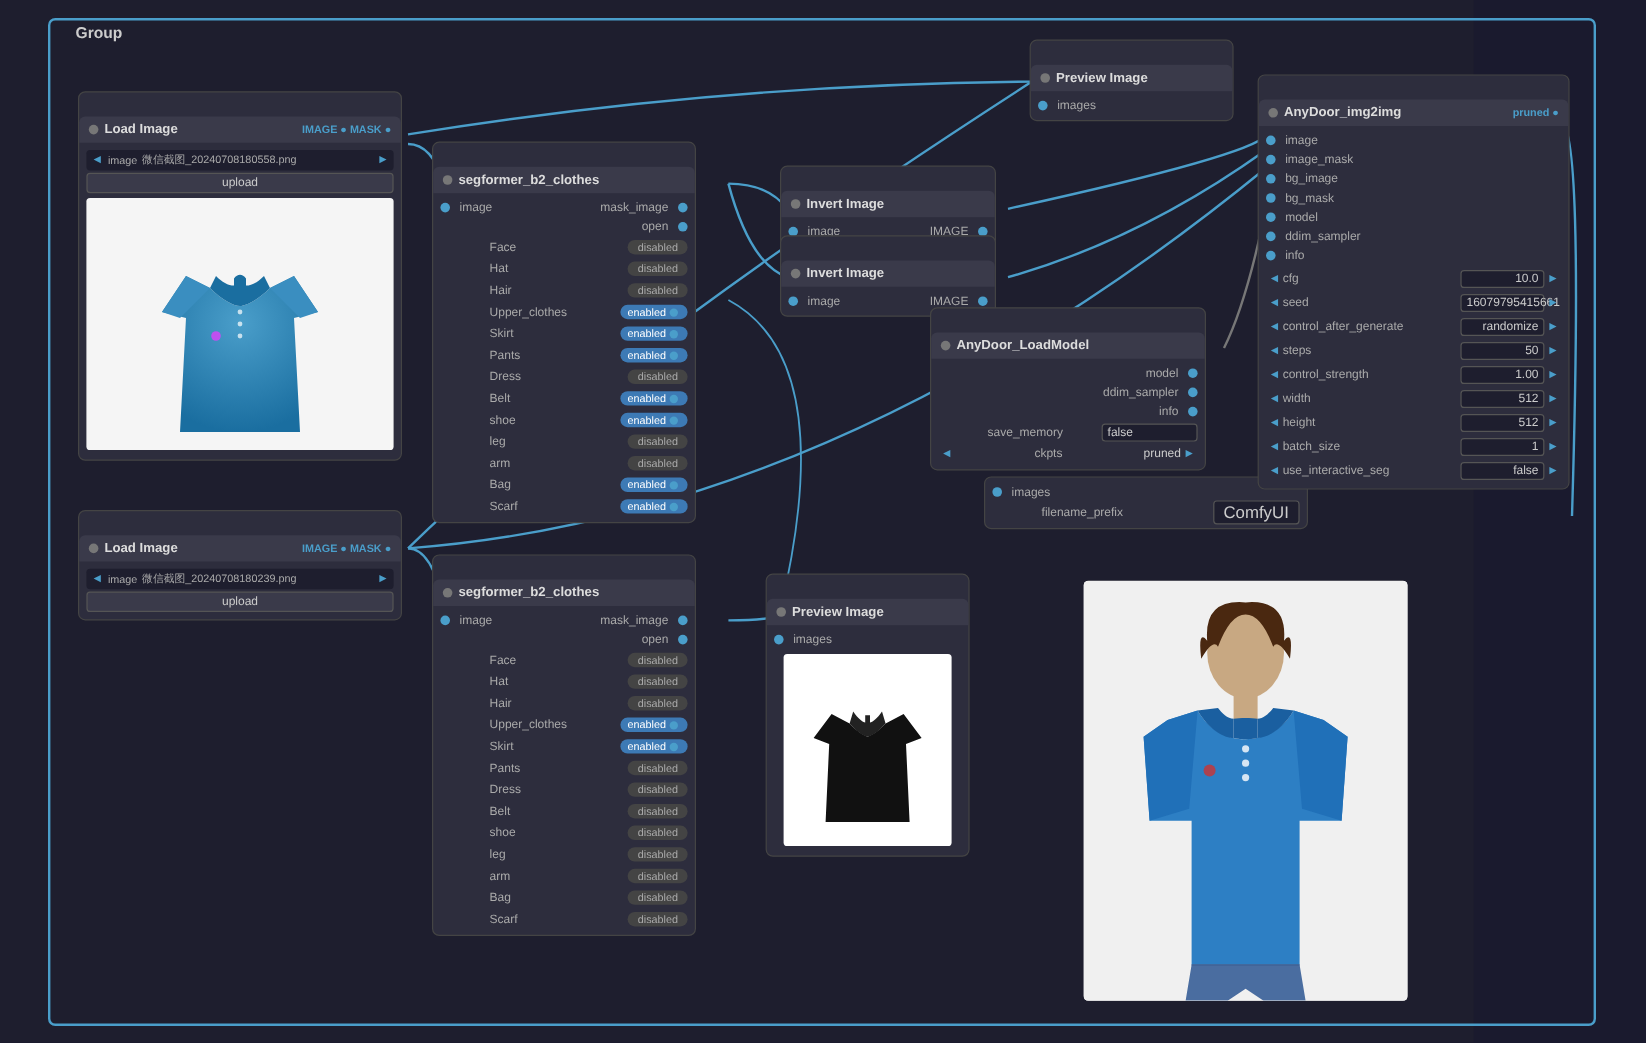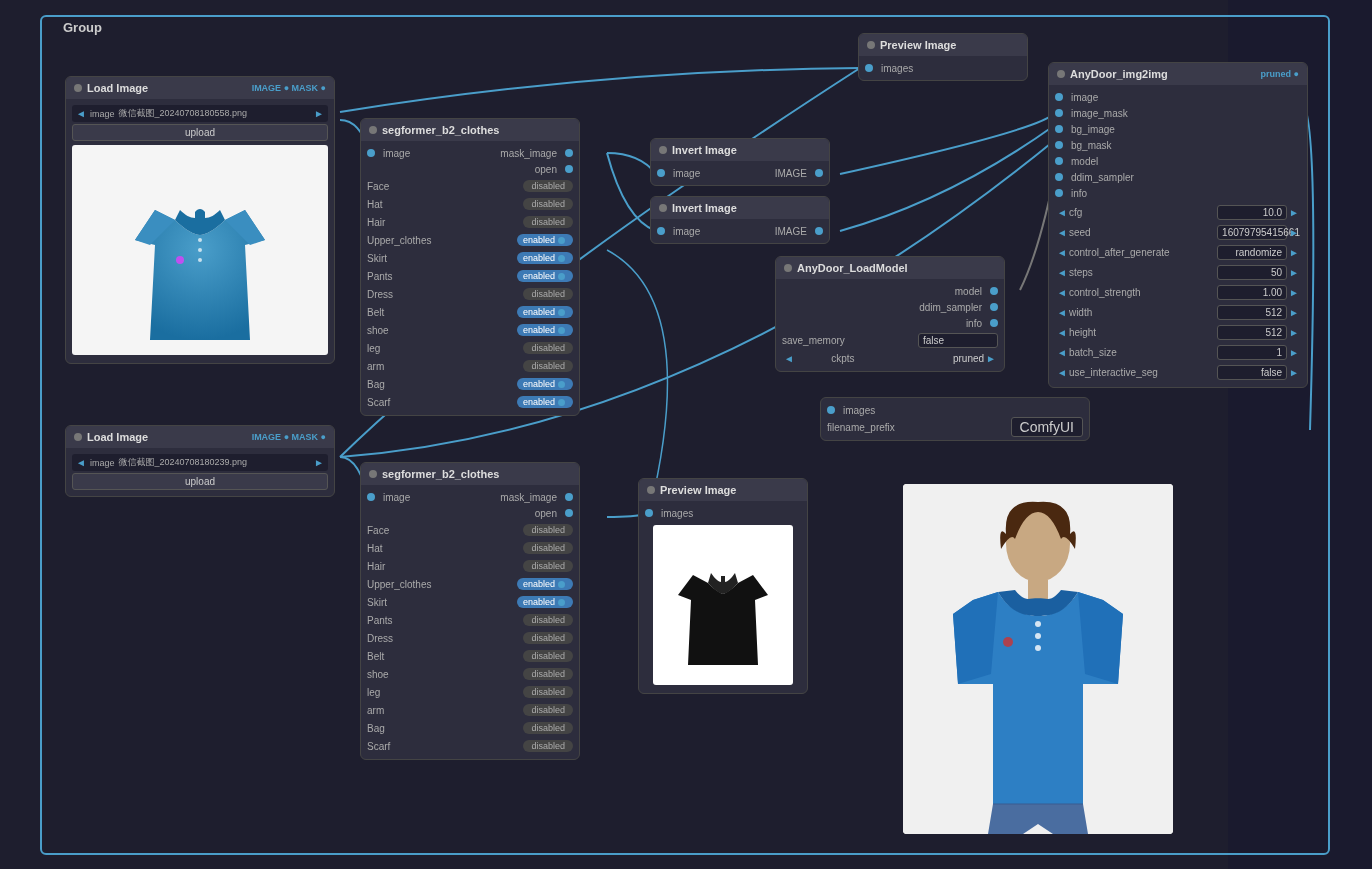--- a/index.html
+++ b/index.html
@@ -48,20 +48,21 @@
     .node-header {
       background: #3a3a4a;
       border-radius: 5px 5px 0 0;
       padding: 5px 8px;
       font-size: 11px;
       font-weight: bold;
       color: #ddd;
       display: flex;
       align-items: center;
       gap: 5px;
+      margin-top: 20px;
     }
     .node-dot {
       width: 8px;
       height: 8px;
       border-radius: 50%;
       background: #777;
       display: inline-block;
       flex-shrink: 0;
     }
     .node-dot.gray { background: #777; }
@@ -72,20 +73,21 @@
       display: flex;
       align-items: center;
       justify-content: space-between;
       padding: 2px 0;
       height: 18px;
     }
     .node-row-label {
       color: #aaa;
       font-size: 10px;
       flex: 1;
+      margin-left: 41px;
     }
     .node-row-value {
       color: #ccc;
       font-size: 10px;
       text-align: right;
       flex: 1;
     }
     .connector-dot {
       width: 8px;
       height: 8px;

